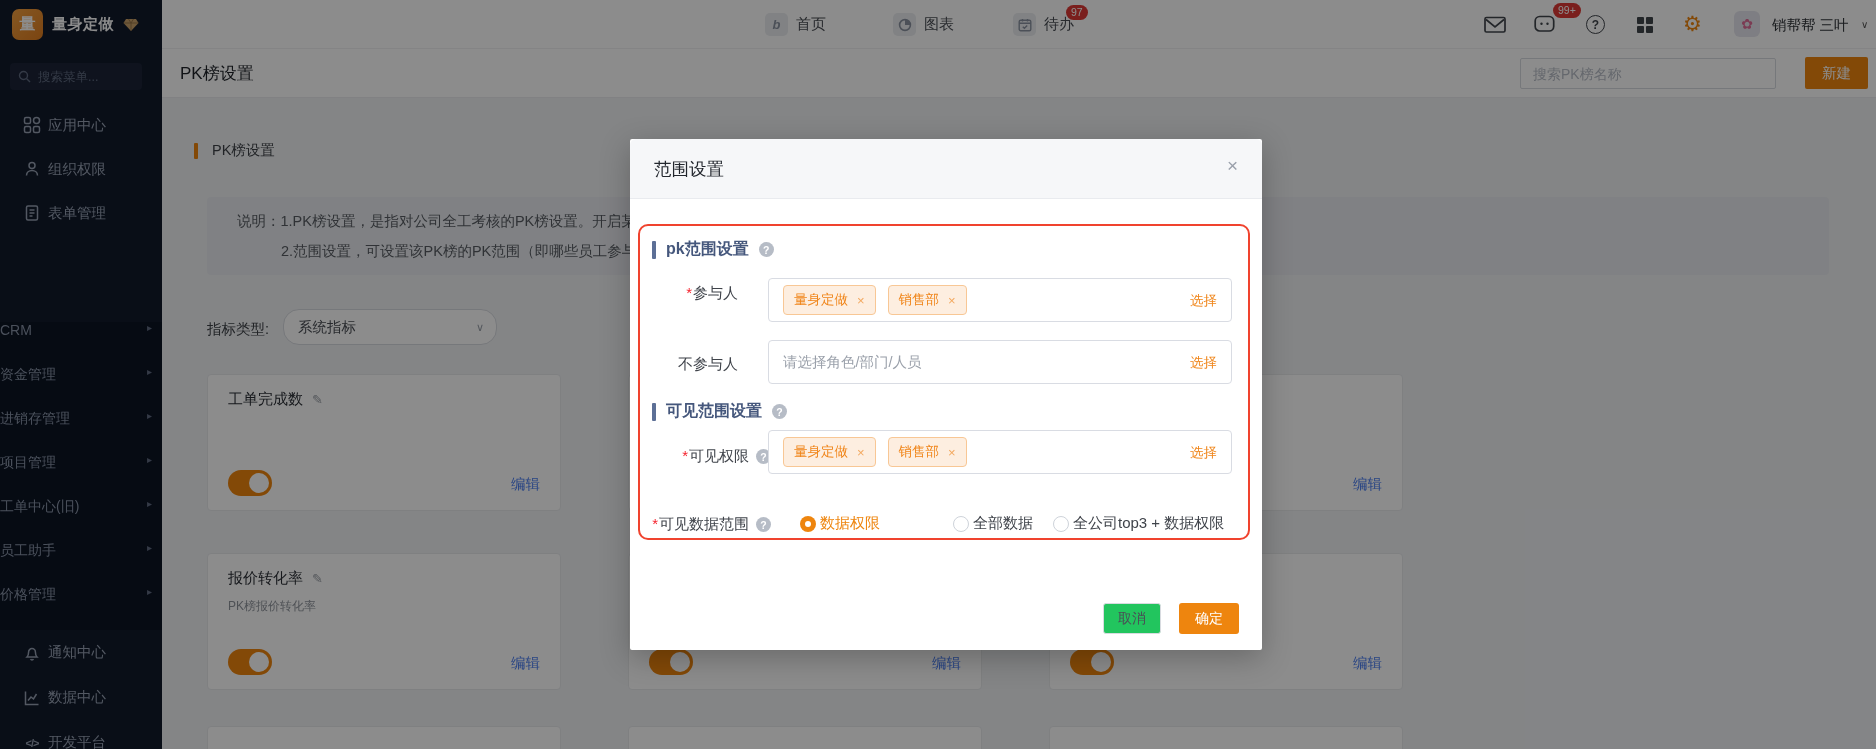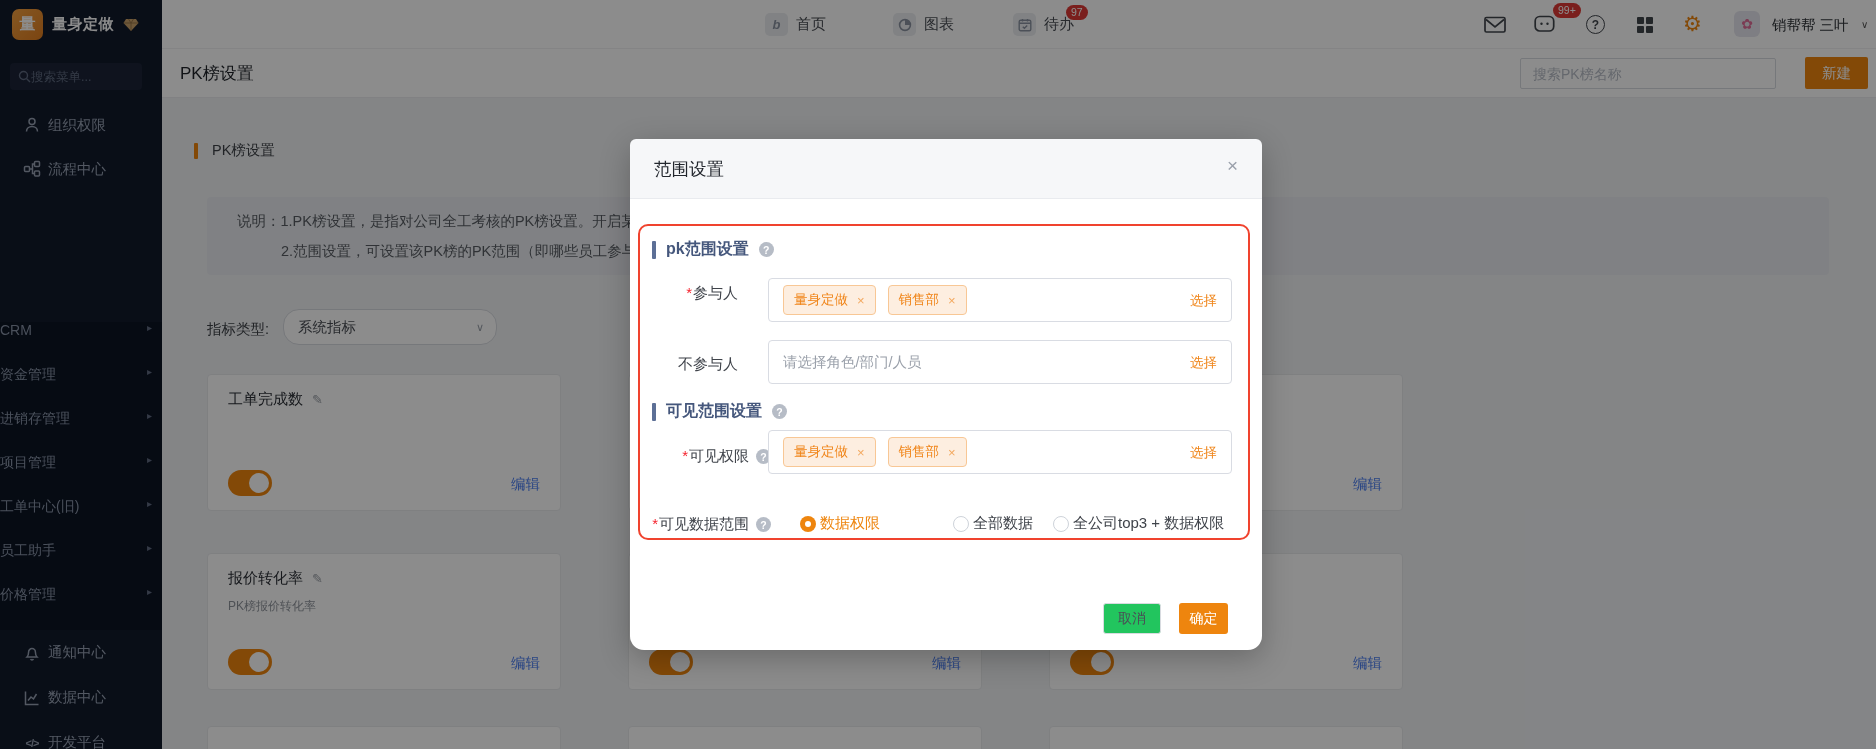--- a/index.html
+++ b/index.html
@@ -6,21 +6,21 @@
   body{font-family:"Liberation Sans","DejaVu Sans",sans-serif;background:#333}
   .app{position:relative;width:1876px;height:749px;overflow:hidden;background:#f0f2f5}
 
   
   .sidebar{position:absolute;left:0;top:0;width:162px;height:749px;background:#111a2b;z-index:10}
   .logo-row{position:absolute;left:12px;top:9px;display:flex;align-items:center;gap:9px}
   .logo{width:31px;height:31px;border-radius:7px;background:linear-gradient(135deg,#f2a040,#e07d20);
         color:#fff;font-size:16px;font-weight:bold;display:flex;align-items:center;justify-content:center}
   .brand{color:#fff;font-size:15px;font-weight:bold;letter-spacing:.5px}
   .side-search{position:absolute;left:10px;top:63px;width:132px;height:27px;background:#1c2437;border-radius:4px;
-        display:flex;align-items:center;padding:0 8px;gap:0}
+        display:flex;align-items:center;padding:0 8px;gap:7px}
   .side-search input{flex:1;min-width:0;background:transparent;border:none;outline:none;color:#8a94a8;font-size:12.5px;font-family:inherit}
   .side-search input::placeholder{color:#5f6a80}
   .nav{position:absolute;left:0;top:103px;width:162px}
   .nav-item{height:44px;display:flex;align-items:center;color:#97a1b3;font-size:14.5px;cursor:pointer}
   .nav-item .nicon{width:18px;height:18px;margin-left:23px;margin-right:7px;display:flex;align-items:center;justify-content:center}
   .nav-item.sel{color:#fff}
   .subnav{position:absolute;left:0;top:322px;width:162px;height:308px;background:#0b1424}
   .sub-item{height:44px;display:flex;align-items:flex-start;color:#8893a6;font-size:14px;position:relative;cursor:pointer}
   .sub-item .arrow{position:absolute;right:10px;font-size:10px;color:#5f6a80}
   .bottomnav{position:absolute;left:0;top:630px;width:162px}
@@ -68,21 +68,21 @@
   .card{position:absolute;width:354px;height:137px;background:#fff;border:1px solid #e7e9ec;border-radius:4px}
   .ctitle{position:absolute;left:20px;top:15px;font-size:15px;font-weight:500;color:#2b2f36;display:flex;gap:9px;align-items:center}
   .pencil{font-size:13px;color:#979ca4;font-weight:normal}
   .csub{position:absolute;left:20px;top:44px;font-size:12px;color:#8f949c}
   .toggle{position:absolute;left:20px;bottom:14px;width:44px;height:26px;border-radius:13px;background:#ee850e;cursor:pointer}
   .knob{position:absolute;right:3px;top:3px;width:20px;height:20px;border-radius:50%;background:#fff}
   .editlink{position:absolute;right:20px;bottom:16px;font-size:14.5px;color:#4a7df0;cursor:pointer}
 
   
   .overlay{position:absolute;inset:0;background:rgba(0,0,0,0.45);z-index:40}
-  .modal{position:absolute;left:630px;top:139px;width:632px;height:511px;background:#fff;border-radius:14px;z-index:50;
+  .modal{position:absolute;left:630px;top:139px;width:632px;height:511px;background:#fff;border-radius:2px;z-index:50;
         box-shadow:0 8px 30px rgba(0,0,0,.25)}
   .mhead{position:absolute;left:0;top:0;width:100%;height:60px;background:#f6f7f9;border-bottom:1px solid #e9ebef;
         border-radius:6px 6px 0 0}
   .mtitle{position:absolute;left:24px;top:18px;font-size:17.5px;color:#23272e}
   .mclose{position:absolute;right:24px;top:17px;font-size:19px;color:#9aa0ab;cursor:pointer;line-height:1}
   .redbox{position:absolute;left:8px;top:85px;width:612px;height:316px;border:2px solid #f0432e;border-radius:10px}
   .msec{position:absolute;left:22px;display:flex;align-items:center;gap:10px}
   .msecbar{width:4px;height:18px;background:#5c6f96;border-radius:1px}
   .msectitle{font-size:16px;font-weight:700;color:#45577c}
   .qicon{width:15px;height:15px;border-radius:50%;background:#b6bcc6;color:#fff;font-size:10.5px;font-weight:bold;
@@ -99,21 +99,21 @@
   .mplaceholder{font-size:14.5px;color:#9aa0aa}
   .radio{position:absolute;top:375px;display:flex;align-items:center;gap:4px;cursor:pointer}
   .rdo{width:16px;height:16px;border-radius:50%}
   .rdo.on{background:#ee850e;display:flex;align-items:center;justify-content:center}
   .rdo.on span{width:6px;height:6px;border-radius:50%;background:#fff}
   .rdo.off{background:#fff;border:1.5px solid #ced3da}
   .rlabel{font-size:15px;color:#3f434a}
   .rlabel.on{color:#ee850e;font-weight:500}
   .btn-cancel{position:absolute;left:473px;top:464px;width:58px;height:31px;background:#22c55e;border:1px solid #d8dbe0;
         border-radius:3px;font-size:14px;color:#4a4e55;cursor:pointer;font-family:inherit}
-  .btn-ok{position:absolute;left:549px;top:464px;width:49px;height:31px;background:#ee850e;border:none;
+  .btn-ok{position:absolute;left:549px;top:464px;width:60px;height:31px;background:#ee850e;border:none;
         border-radius:3px;font-size:14px;color:#fff;cursor:pointer;font-family:inherit}
 </style>
 </head>
 <body>
 
 <div class="app">
 
   <aside class="sidebar">
     <div class="logo-row">
       <div class="logo">
@@ -130,36 +130,45 @@
           <circle cx="5.5" cy="5.5" r="4" fill="none" stroke="#5f6a80" stroke-width="1.4"></circle>
           <path d="M8.7 8.7 12 12" stroke="#5f6a80" stroke-width="1.4"></path>
         </svg>
       <input placeholder="搜索菜单..." style="">
     </div>
 
     <nav class="nav">
       <div class="nav-item">
         <span class="nicon">
             <svg width="18" height="18" viewBox="0 0 18 18" fill="none" stroke="#97a1b3" stroke-width="1.5">
+              <rect x="1.5" y="1.5" width="6" height="6" rx="1.5"></rect>
+              <rect x="10.5" y="1.5" width="6" height="6" rx="3"></rect>
+              <rect x="1.5" y="10.5" width="6" height="6" rx="1.5"></rect>
+              <rect x="10.5" y="10.5" width="6" height="6" rx="1.5"></rect>
+            </svg>
+          </span>
+        <span>应用中心</span>
+      </div>
+      <div class="nav-item">
+        <span class="nicon">
+            <svg width="18" height="18" viewBox="0 0 18 18" fill="none" stroke="#97a1b3" stroke-width="1.5">
               <circle cx="9" cy="5.5" r="3"></circle>
               <path d="M3.5 15.5c0-3 2.5-5 5.5-5s5.5 2 5.5 5"></path>
             </svg>
           </span>
         <span>组织权限</span>
       </div>
       <div class="nav-item">
         <span class="nicon">
             <svg width="18" height="18" viewBox="0 0 18 18" fill="none" stroke="#97a1b3" stroke-width="1.5">
-              <rect x="1.5" y="6.5" width="5" height="5" rx="1"></rect>
-              <rect x="11.5" y="1.5" width="5" height="5" rx="1"></rect>
-              <rect x="11.5" y="11" width="5" height="5" rx="1"></rect>
-              <path d="M6.5 9h3V4h2M9.5 9v4.5h2"></path>
+              <rect x="3.5" y="2" width="11" height="14" rx="1.5"></rect>
+              <path d="M6.5 6h5M6.5 9h5M6.5 12h3"></path>
             </svg>
           </span>
-        <span>流程中心</span>
+        <span>表单管理</span>
       </div>
     </nav>
 
     <div class="subnav">
       <div class="sub-item">
           <span>CRM</span>
           <span class="arrow">▸</span>
         </div>
       <div class="sub-item">
           <span>资金管理</span>

